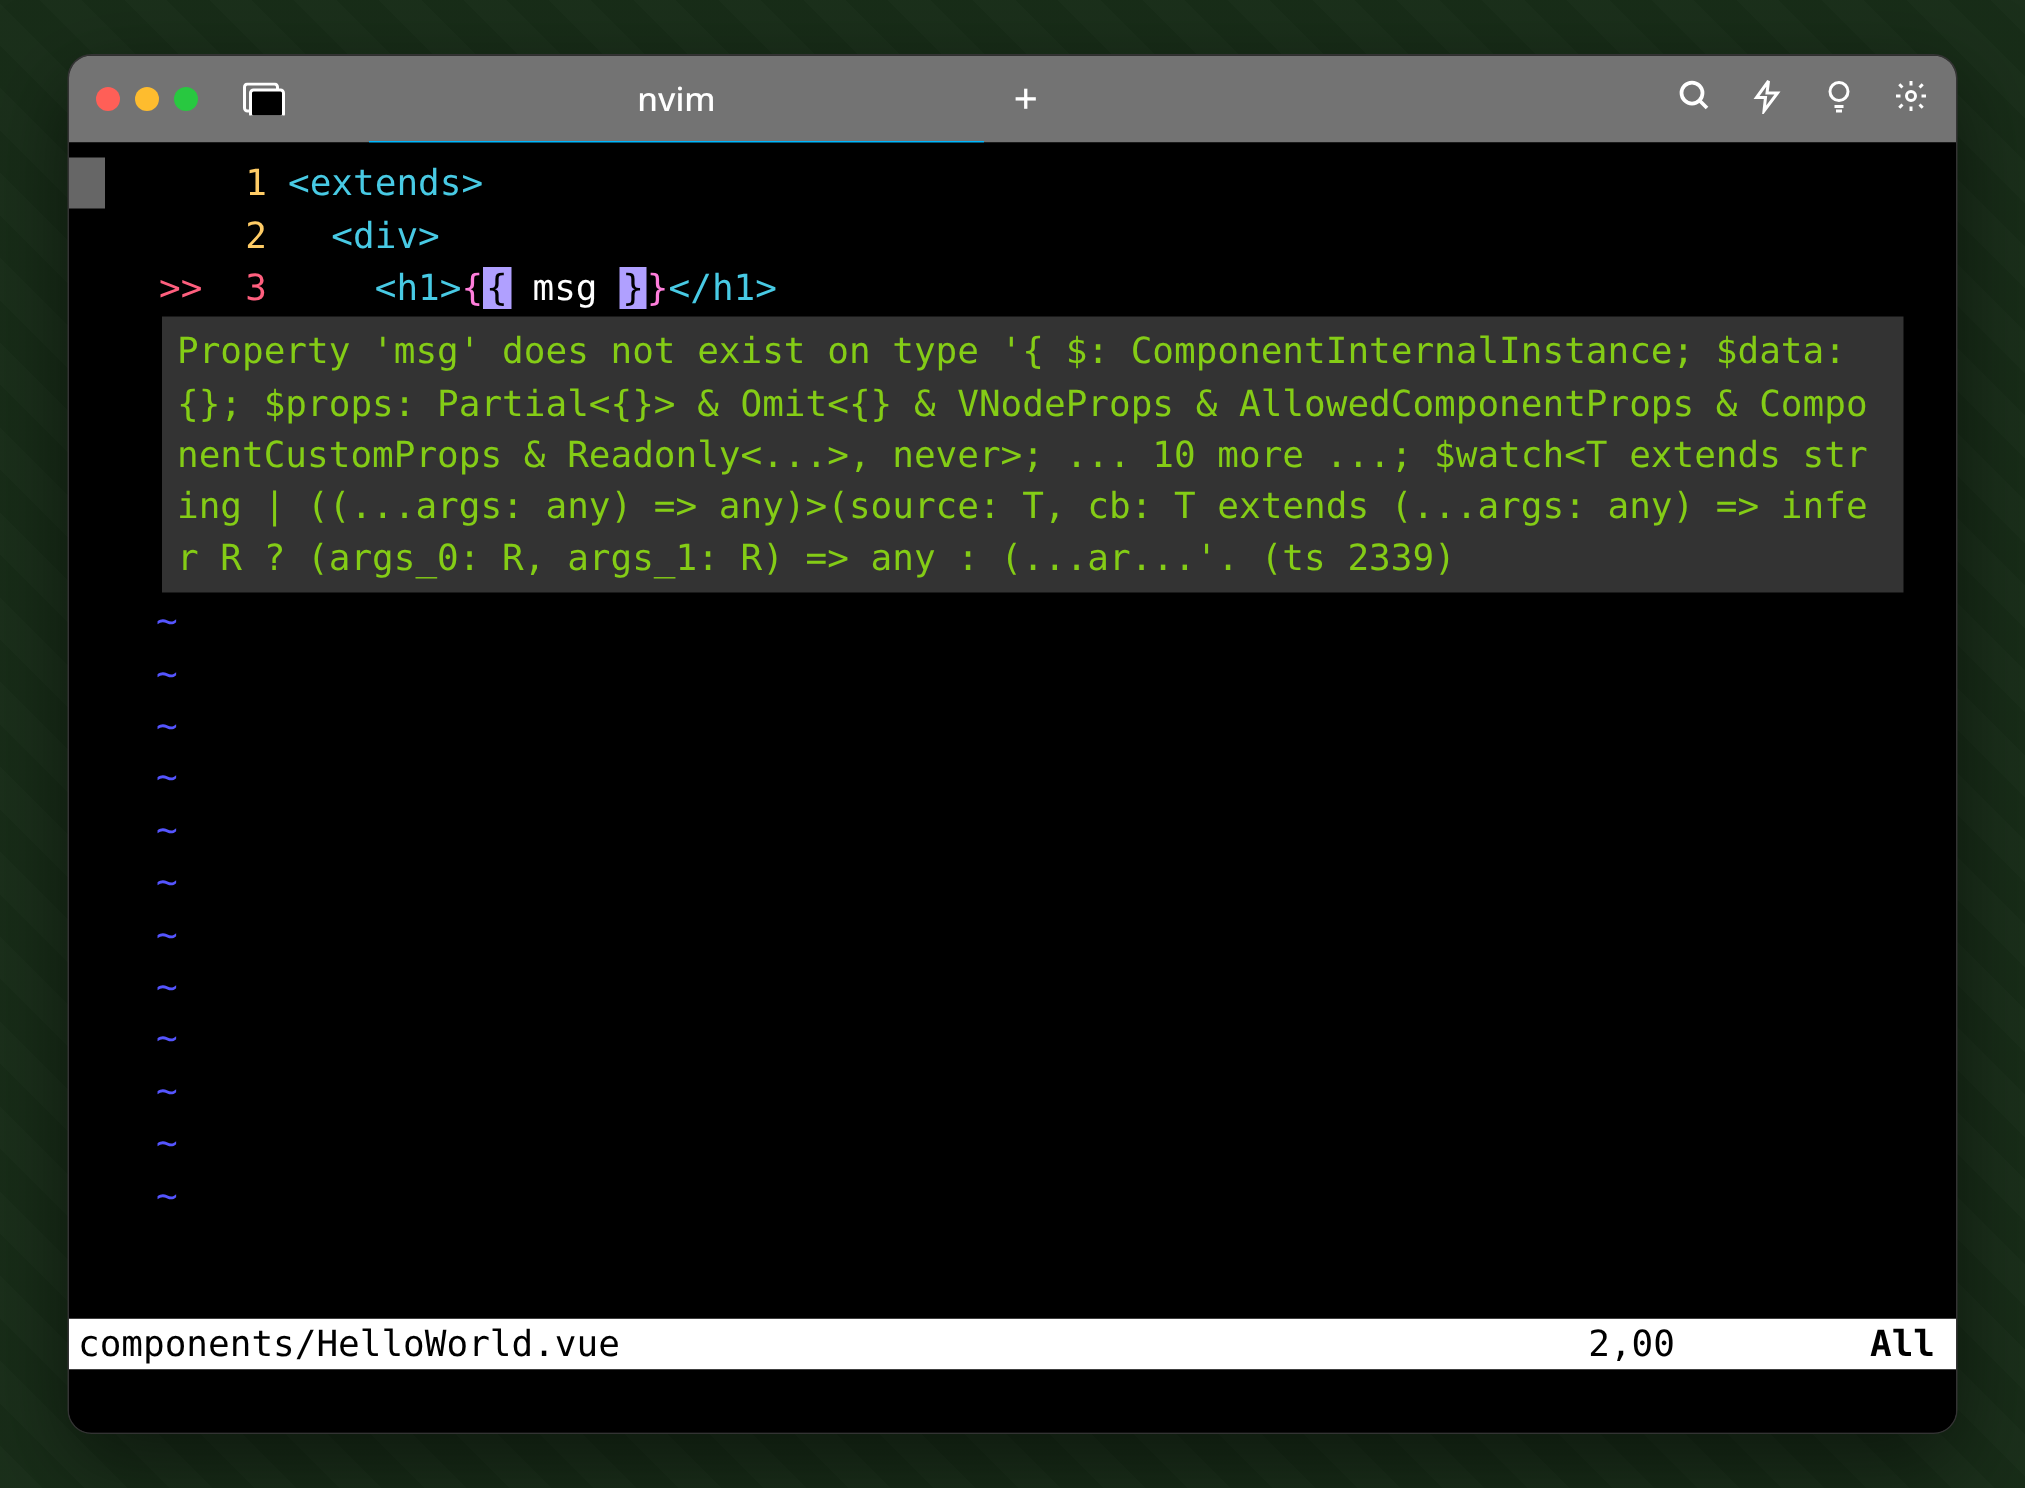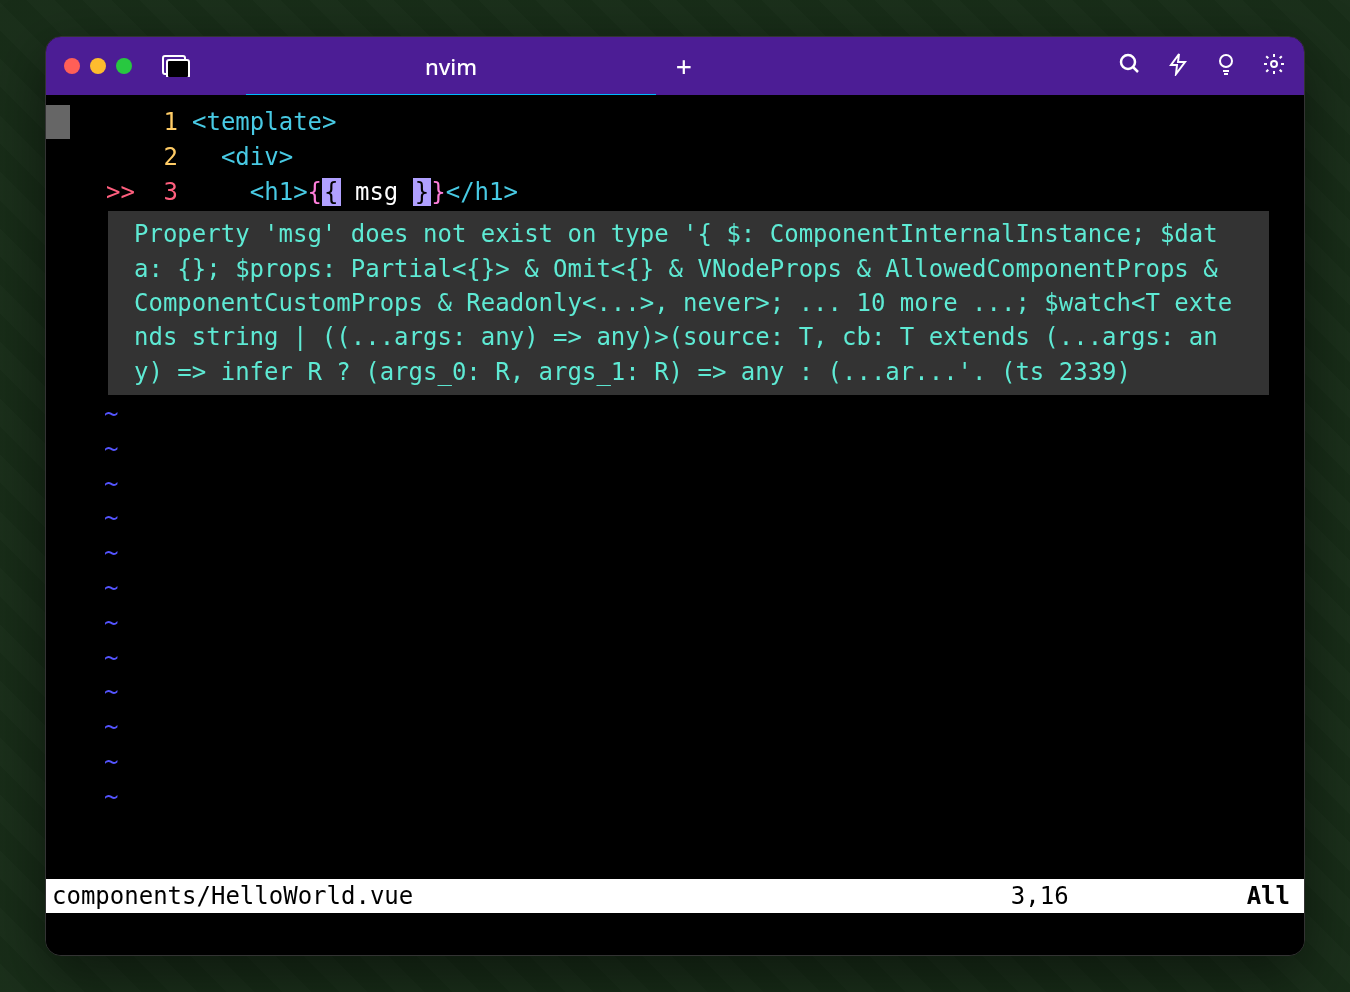--- a/index.html
+++ b/index.html
@@ -32,21 +32,21 @@
       display: flex;
       flex-direction: column;
     }
     
     .titlebar {
       height: 58px;
       display: flex;
       align-items: center;
       padding: 0 18px;
       position: relative;
-      background: #4c1d95;
+      background: #737373;
     }
     
     .traffic-lights {
       display: flex;
       gap: 10px;
     }
     
     .traffic-light {
       width: 16px;
       height: 16px;
@@ -173,44 +173,43 @@
     }
     
     .tag-bracket { color: #48cae4; }
     .tag-name { color: #48cae4; }
     .brace { color: #ff7edb; }
     .brace-hl { background: #b0a0ff; color: #000; padding: 0 2px; }
     .underline { text-decoration-color: #fff; text-underline-offset: 4px; }
     
     .diagnostic {
       background: #333;
-      color: #5eead4;
+      color: #84cc16;
       margin: 2px 35px 2px 62px;
-      padding: 6px 26px;
+      padding: 6px 10px;
       font-size: 24px;
       line-height: 1.43;
       white-space: pre-wrap;
       word-break: break-all;
     }
     
     .empty-line {
       color: #5555ff;
       padding-left: 58px;
     }
     
     .statusbar {
       height: 34px;
       background: #fff;
       color: #000;
       display: flex;
       align-items: center;
       padding: 0 6px;
       font-size: 24px;
       font-weight: 500;
-      gap: 48px;
     }
     
     .status-file {
       flex: 1;
     }
     
     .status-pos {
       margin-right: 130px;
     }
     
@@ -279,21 +278,21 @@
   </div>
 
   <div class="editor">
 
     <div class="line">
       <div class="gutter">
         <div class="cursor-gutter"></div>
       </div>
       <div class="indicator"></div>
       <div class="lineno">1</div>
-      <div class="code"><span class="tag-bracket">&lt;</span><span class="tag-name">template</span><span class="tag-bracket">&gt;</span></div>
+      <div class="code"><span class="tag-bracket">&lt;</span><span class="tag-name">extends</span><span class="tag-bracket">&gt;</span></div>
     </div>
 
     <div class="line">
       <div class="gutter gutter-normal"></div>
       <div class="indicator"></div>
       <div class="lineno">2</div>
       <div class="code">&nbsp;&nbsp;<span class="tag-bracket">&lt;</span><span class="tag-name">div</span><span class="tag-bracket">&gt;</span></div>
     </div>
 
     <div class="line">
@@ -314,19 +313,19 @@
     <div class="empty-line">~</div>
     <div class="empty-line">~</div>
     <div class="empty-line">~</div>
     <div class="empty-line">~</div>
     <div class="empty-line">~</div>
     <div class="empty-line">~</div>
   </div>
 
   <div class="statusbar">
     <span class="status-file">components/HelloWorld.vue</span>
-    <span class="status-pos">3,16</span>
+    <span class="status-pos">2,00</span>
     <span class="status-pct">All</span>
   </div>
 
   <div class="bottom-padding"></div>
 
 </div>
 
 </body></html>

